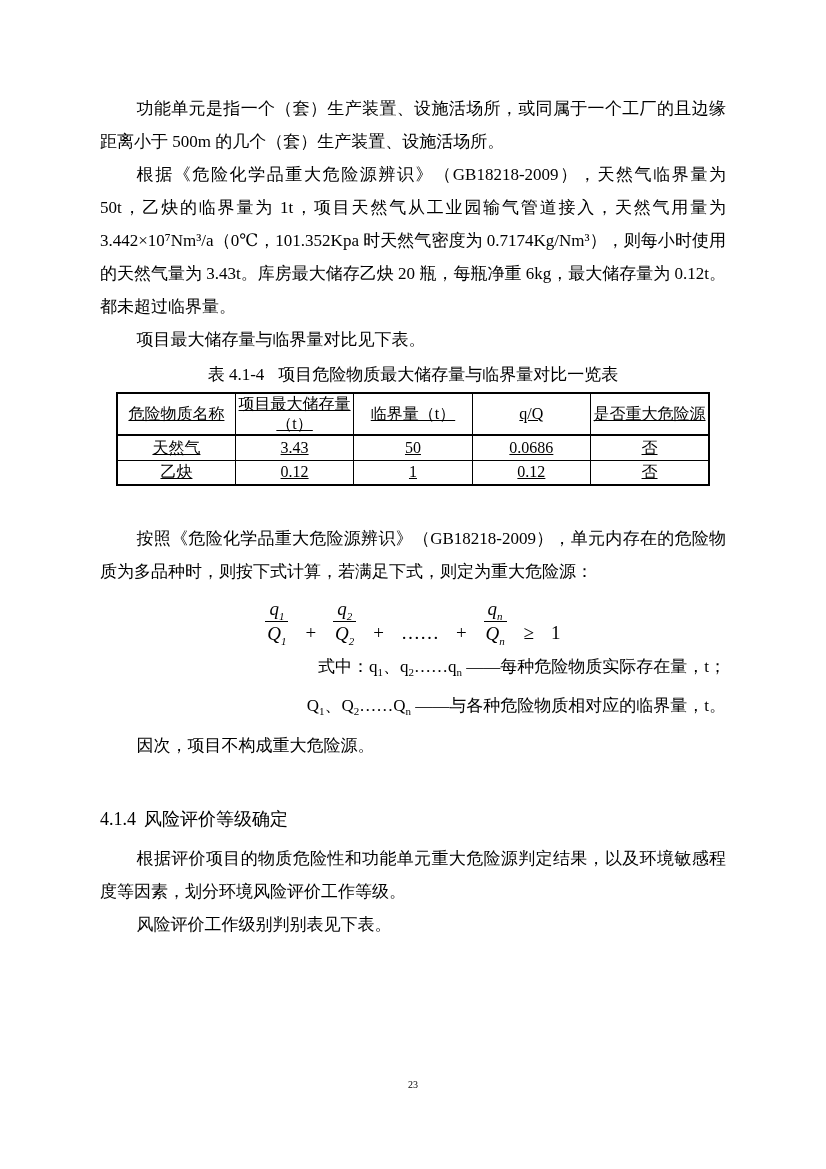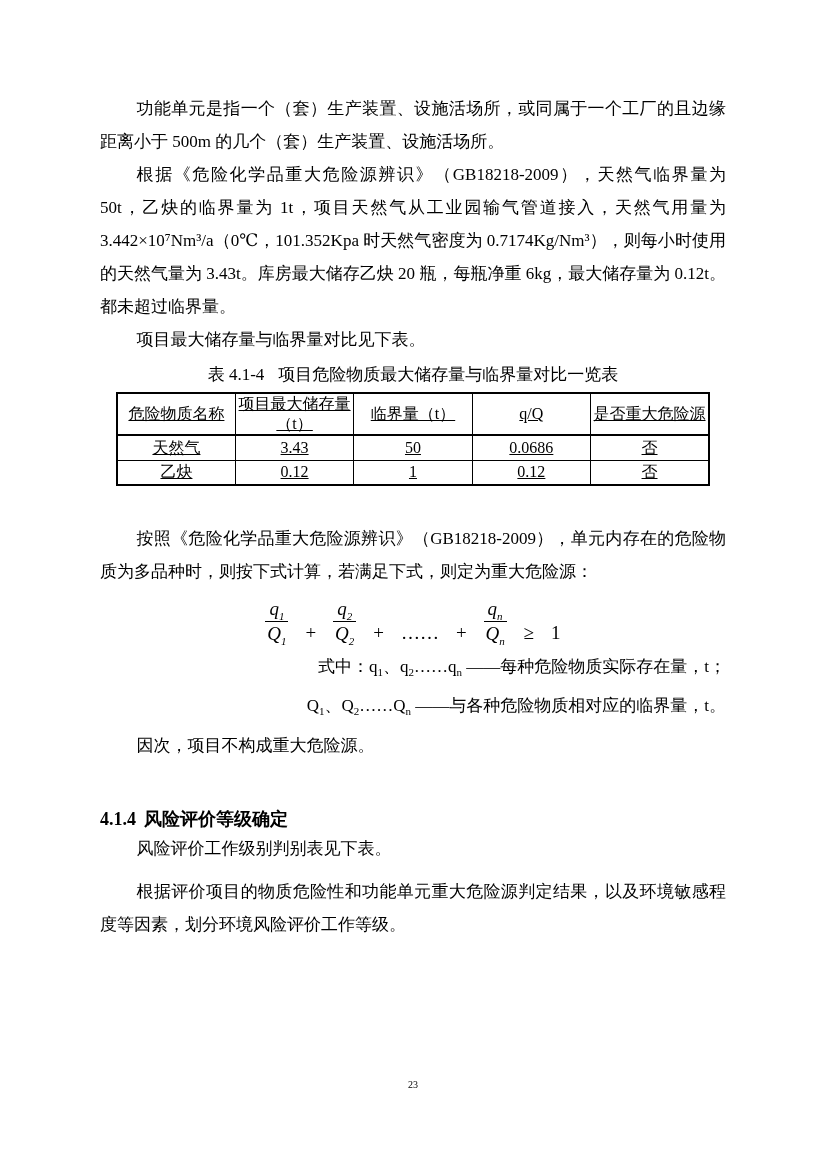--- a/index.html
+++ b/index.html
@@ -79,21 +79,21 @@
     font-size: 17px;
     line-height: 33px;
     text-align: right;
   }
   .legend-line sub { font-size: 11px; }
   .l1 { padding-left: 37px; }
   .l2 { padding-left: 18px; }
   .heading {
     margin: 44px 0 0 0;
     font-size: 18px;
-    font-weight: bold;
+    font-weight: normal;
     line-height: 26px;
   }
   .heading .h-num { margin-right: 8px; }
   .p-after-heading { margin-top: 10px; }
   .footer {
     position: absolute;
     top: 1076px;
     left: 0; right: 0;
     text-align: center;
     font-size: 10px;
@@ -169,19 +169,19 @@
   <p class="legend-line l1"><span>式中：</span><span>q</span><sub>1</sub><span>、</span><span>q</span><sub>2</sub><span>……</span><span>q</span><sub>n</sub><span> ——每种危险物质实际存在量，t；</span></p>
 
   <p class="legend-line l2"><span>Q</span><sub>1</sub><span>、</span><span>Q</span><sub>2</sub><span>……</span><span>Q</span><sub>n</sub><span> ——与各种危险物质相对应的临界量，t。</span></p>
 
   <p class="para">因次，项目不构成重大危险源。</p>
 
   <h3 class="heading">
     <span class="h-num">4.1.4</span><span>风险评价等级确定</span>
   </h3>
 
+  <p class="para p-after-heading">根据评价项目的物质危险性和功能单元重大危险源判定结果，以及环境敏感程度等因素，划分环境风险评价工作等级。</p>
+
   <p class="para">风险评价工作级别判别表见下表。</p>
-
-  <p class="para p-after-heading">根据评价项目的物质危险性和功能单元重大危险源判定结果，以及环境敏感程度等因素，划分环境风险评价工作等级。</p>
 
   <div class="footer">23</div>
 
 </div>
 
 </body></html>

